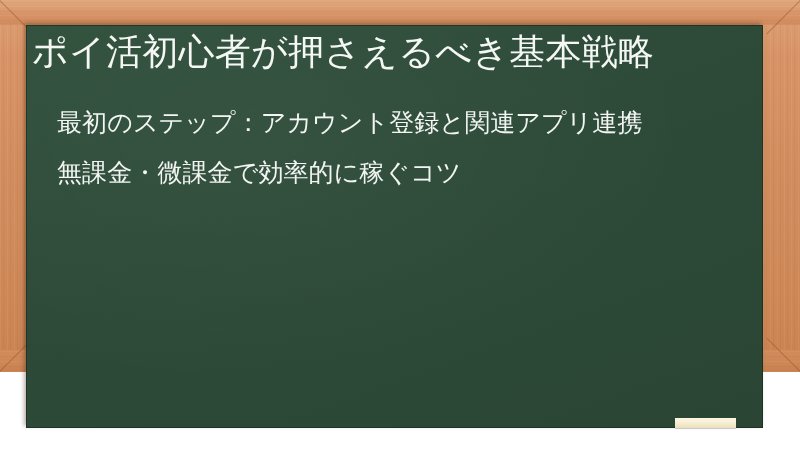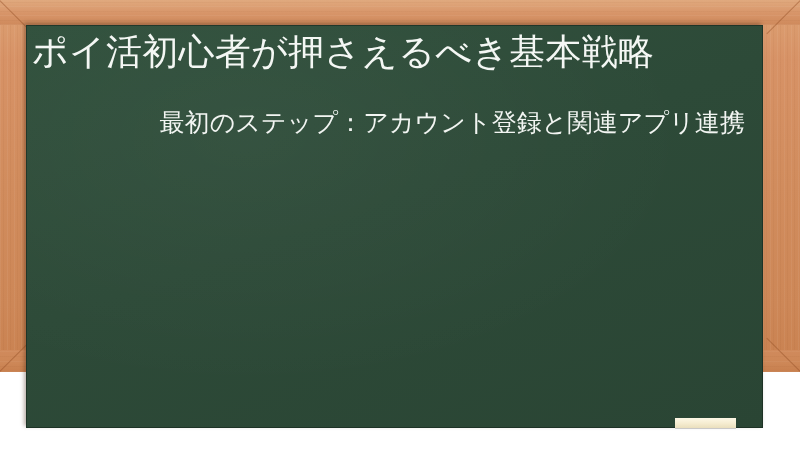--- a/index.html
+++ b/index.html
@@ -133,21 +133,20 @@
     margin: 0;
     padding: 0;
     list-style: none;
   }
   #bullet-list li {
     color: #f2f5f2;
     font-size: 25px;
     line-height: 37px;
     margin-bottom: 13px;
     letter-spacing: 0.1px;
-    text-align: right;
   }
 
   
   #eraser {
     position: absolute;
     left: 649px;
     top: 393px;
     width: 61px;
     height: 10px;
     background: linear-gradient(180deg, #fdf8e6 0%, #f5ecd0 55%, #eadfbd 100%);
@@ -165,18 +164,19 @@
   <div class="mitre mitre-tr"></div>
   <div class="mitre mitre-bl"></div>
   <div class="mitre mitre-br"></div>
 
   <div id="board">
 
     <div id="board-title">ポイ活初心者が押さえるべき基本戦略</div>
 
     <ul id="bullet-list">
       <li>最初のステップ：アカウント登録と関連アプリ連携</li>
+      <li>無課金・微課金で効率的に稼ぐコツ</li>
     </ul>
 
     <div id="eraser"></div>
 
   </div>
 </div>
 
 </body></html>

